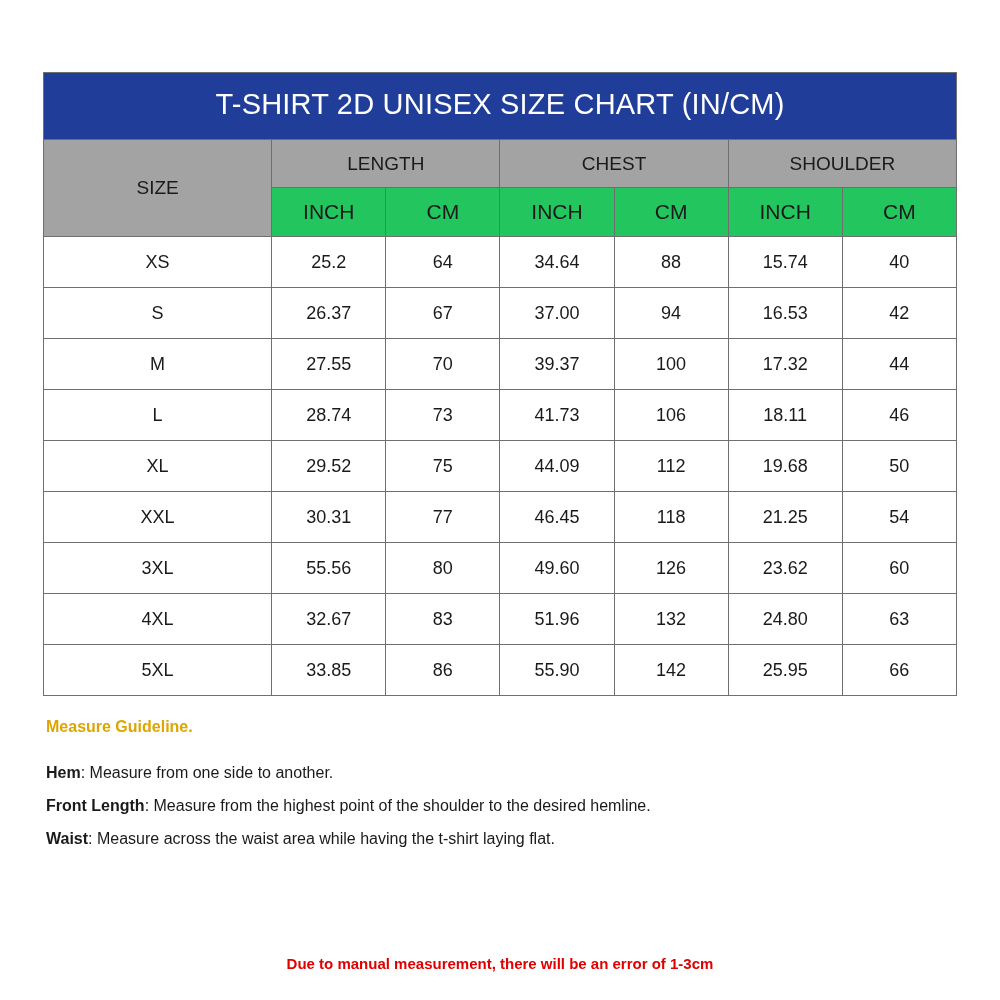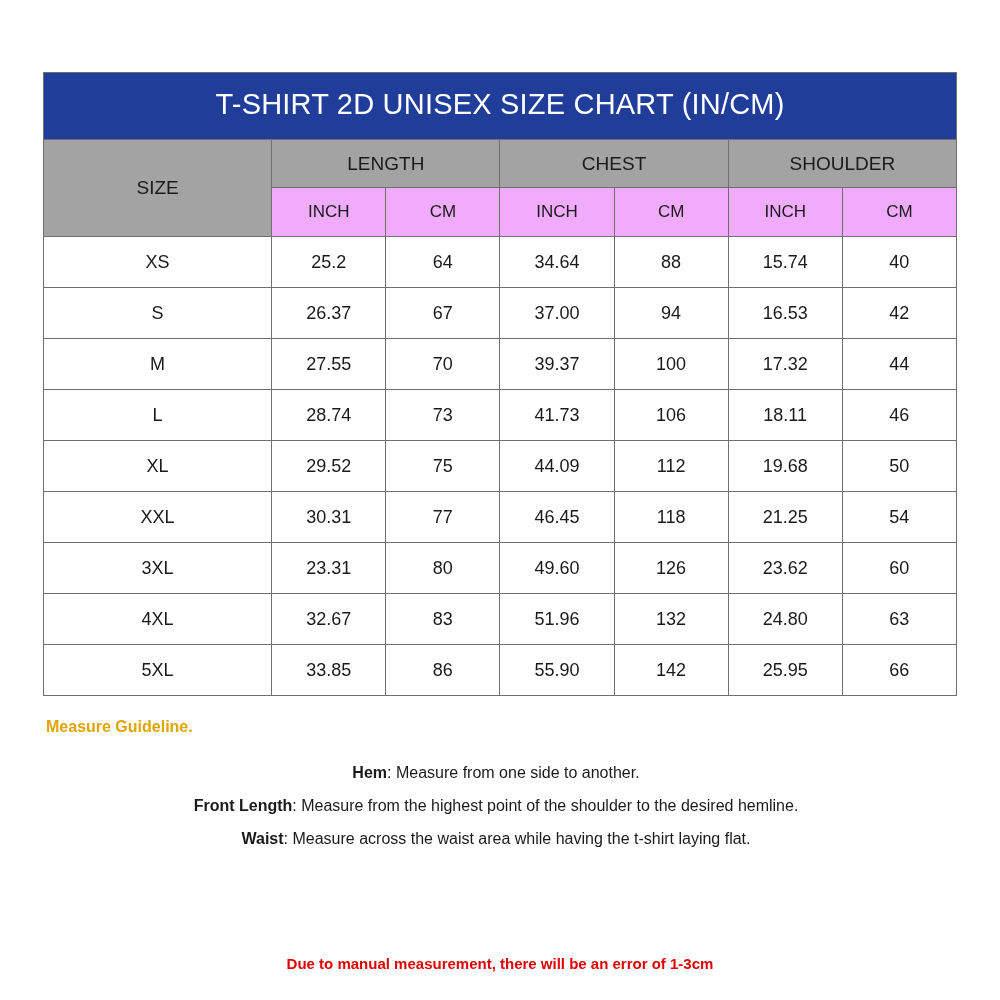--- a/index.html
+++ b/index.html
@@ -49,22 +49,22 @@
     padding: 4px 0 8px 0;
   }
   .group-row td {
     background: #a3a3a3;
     font-size: 19px;
     font-weight: bold;
     height: 45px;
     color: #1a1a1a;
   }
   .unit-row td {
-    background: #f0abfc;
-    font-size: 17px;
+    background: #22c55e;
+    font-size: 21px;
     font-weight: bold;
     height: 46px;
     color: #1a1a1a;
   }
   .data-row td {
     font-size: 18px;
     height: 48px;
     color: #1a1a1a;
     background: #ffffff;
   }
@@ -81,21 +81,20 @@
     color: #e0a400;
     font-weight: bold;
     font-size: 16px;
     margin-bottom: 27px;
   }
   .guide-line {
     font-size: 16px;
     color: #1a1a1a;
     margin-bottom: 13px;
     line-height: 1.25;
-    text-align: center;
   }
   .guide-line b {
     font-weight: bold;
   }
   .footnote {
     position: absolute;
     left: 0;
     top: 955px;
     width: 1000px;
     text-align: center;
@@ -188,21 +187,21 @@
           <td>XXL</td>
           <td>30.31</td>
           <td>77</td>
           <td>46.45</td>
           <td>118</td>
           <td>21.25</td>
           <td>54</td>
         </tr>
         <tr class="data-row">
           <td>3XL</td>
-          <td>23.31</td>
+          <td>55.56</td>
           <td>80</td>
           <td>49.60</td>
           <td>126</td>
           <td>23.62</td>
           <td>60</td>
         </tr>
         <tr class="data-row">
           <td>4XL</td>
           <td>32.67</td>
           <td>83</td>

